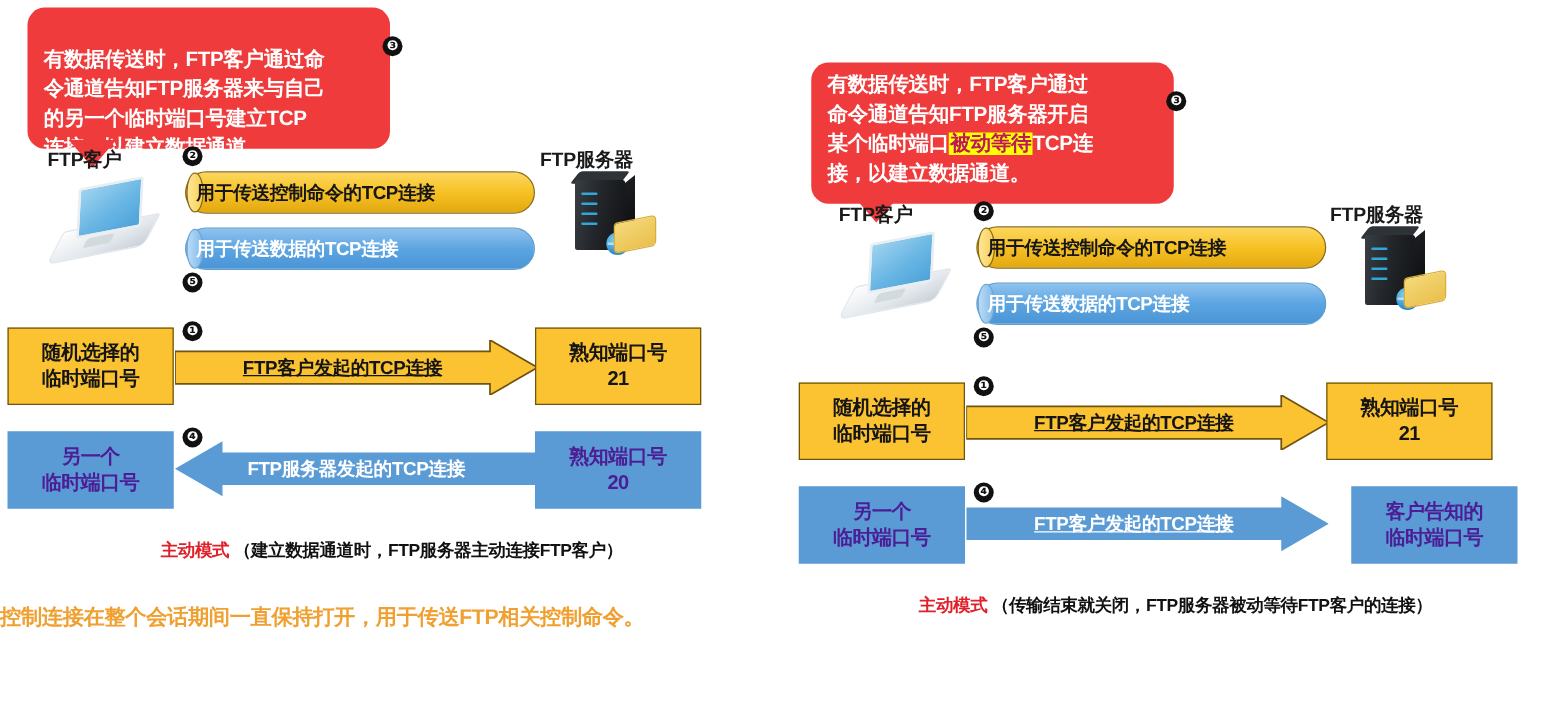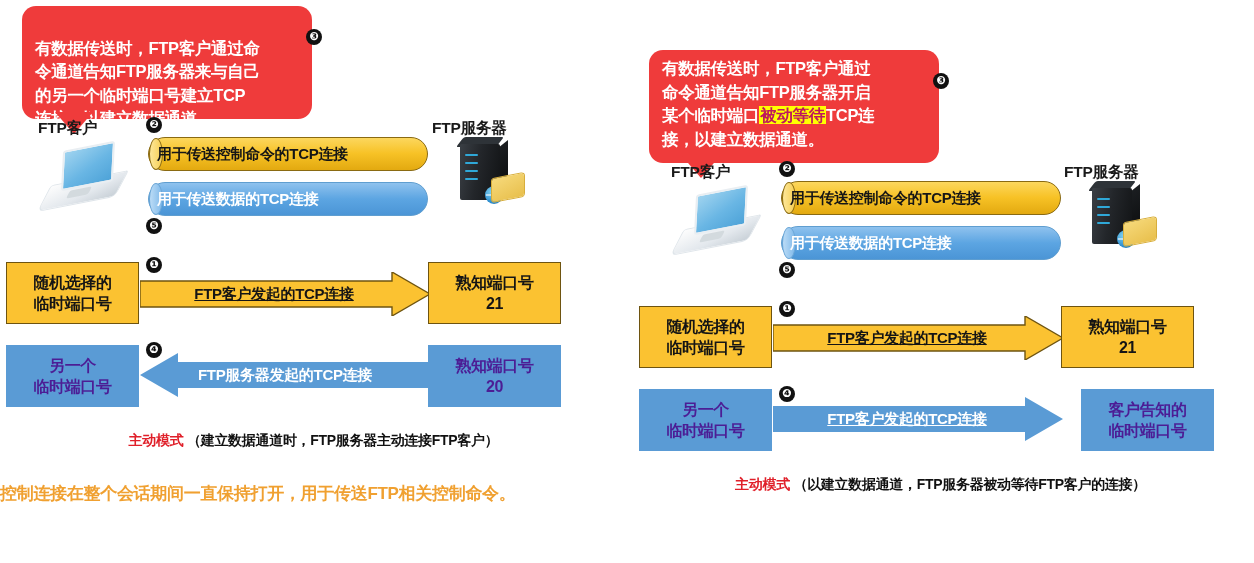--- a/index.html
+++ b/index.html
@@ -393,19 +393,19 @@
       <svg width="290" height="44" viewBox="0 0 290 44">
         <path d="M0,9 L252,9 L252,0 L290,22 L252,44 L252,35 L0,35 Z" fill="#5a9bd5"></path>
       </svg>
       <div class="atext">FTP客户发起的TCP连接</div>
     </div>
     <div class="port blue r2b" style="left: 454px; white-space: pre-line;">客户告知的
 临时端口号</div>
 
     <div class="mode-cap">
       <span class="mode-name">主动模式</span>
-      <span class="mode-desc">（以建立数据通道，FTP服务器被动等待FTP客户的连接）</span>
+      <span class="mode-desc">（传输结束就关闭，FTP服务器被动等待FTP客户的连接）</span>
     </div>
   </div>
 
   <div class="note n1">控制连接在整个会话期间一直保持打开，用于传送FTP相关控制命令。</div>
 
 </div>
 
 </body></html>

